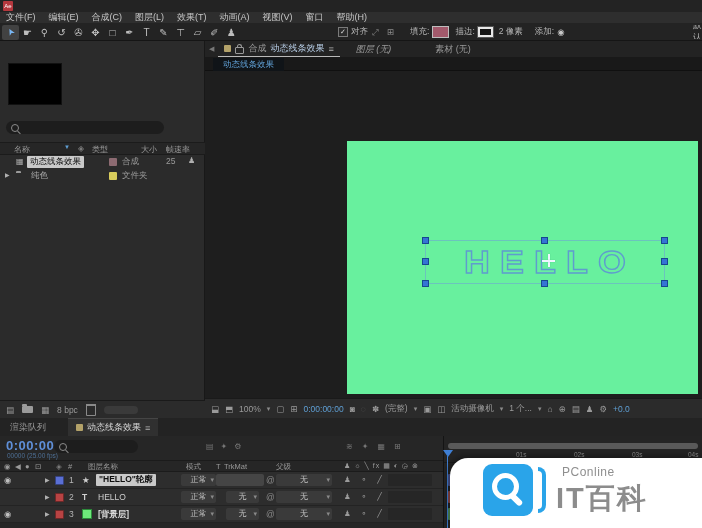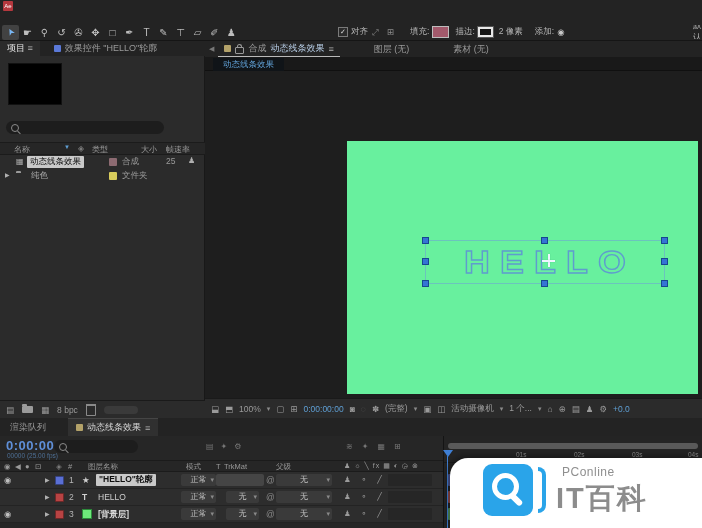--- a/index.html
+++ b/index.html
@@ -97,20 +97,31 @@
   .wm-brand{position:absolute;left:112px;top:7px;font-size:12px;color:#8f8f8f;letter-spacing:.5px;}
   .wm-title{position:absolute;left:106px;top:21px;font-size:29px;font-weight:bold;color:#8c8c8c;letter-spacing:2px;}
 </style>
 </head>
 <body>
 
 <div class="app">
 
   <div class="abs ae-badge">Ae</div>
 
+  <div class="abs menubar">
+    <span>文件(F)</span>
+    <span>编辑(E)</span>
+    <span>合成(C)</span>
+    <span>图层(L)</span>
+    <span>效果(T)</span>
+    <span>动画(A)</span>
+    <span>视图(V)</span>
+    <span>窗口</span>
+    <span>帮助(H)</span>
+  </div>
 
   <div class="abs toolbar">
     <div class="tools">
       <span class="tool active">
           <span class="sel-cursor">➤</span>
         </span>
       <span class="tool">
           <span>☛</span>
         </span>
       <span class="tool">
@@ -166,29 +177,20 @@
       <span>2 像素</span>
       <span style="margin-left:12px;">添加:</span>
       <span style="margin-left:3px;color:#c8c8c8;">◉</span>
     </div>
     <div class="tb-right" style="right:0;width:9px;overflow:hidden;">
       <span>默认</span>
     </div>
   </div>
 
   <div class="abs leftpanel">
-    <div class="abs ptabs">
-      <span class="ptab-active">
-        <span>项目</span>&nbsp;<span class="glyph">≡</span>
-      </span>
-      <span style="margin-left:14px;display:flex;align-items:center;gap:4px;color:#9a9a9a;">
-        <span style="width:7px;height:7px;background:#5b79d8;display:inline-block;border-radius:1px;"></span>
-        <span>效果控件 "HELLO"轮廓</span>
-      </span>
-    </div>
     <div class="abs thumb"></div>
     <div class="abs searchbox" style="left:6px;top:80px;width:158px;height:13px;">
       <span class="mag"></span>
     </div>
     <div class="abs pcols">
       <span class="abs" style="left:14px;top:1px;">名称</span>
       <span class="abs blue" style="left:64px;top:1px;font-size:6px;">▼</span>
       <span class="abs" style="left:78px;top:1px;color:#7a7a7a;">◈</span>
       <span class="abs" style="left:92px;top:1px;">类型</span>
       <span class="abs" style="left:141px;top:1px;">大小</span>
@@ -222,21 +224,21 @@
   <div class="abs viewer">
     <div class="abs vtabs">
       <span style="margin-left:4px;font-size:7px;color:#777;">◀</span>
       <span class="vtab-active" style="margin-left:4px;">
         <span class="khaki"></span>
         <span class="lockico"></span>
         <span>合成</span>
         <span style="color:#b9cfe8;">动态线条效果</span>
         <span class="glyph">≡</span>
       </span>
-      <span style="margin-left:34px;">图层 (无)</span>
+      <span style="margin-left:16px;font-style:italic;">图层 (无)</span>
       <span style="margin-left:44px;">素材 (无)</span>
     </div>
     <div class="abs vcrumb">
       <span class="crumbtab">动态线条效果</span>
     </div>
     <div class="abs canvas">
       <div class="greencomp">
         <div class="selbox">
           <div class="hello">HELLO</div>
           <span class="handle h-tl"></span>

